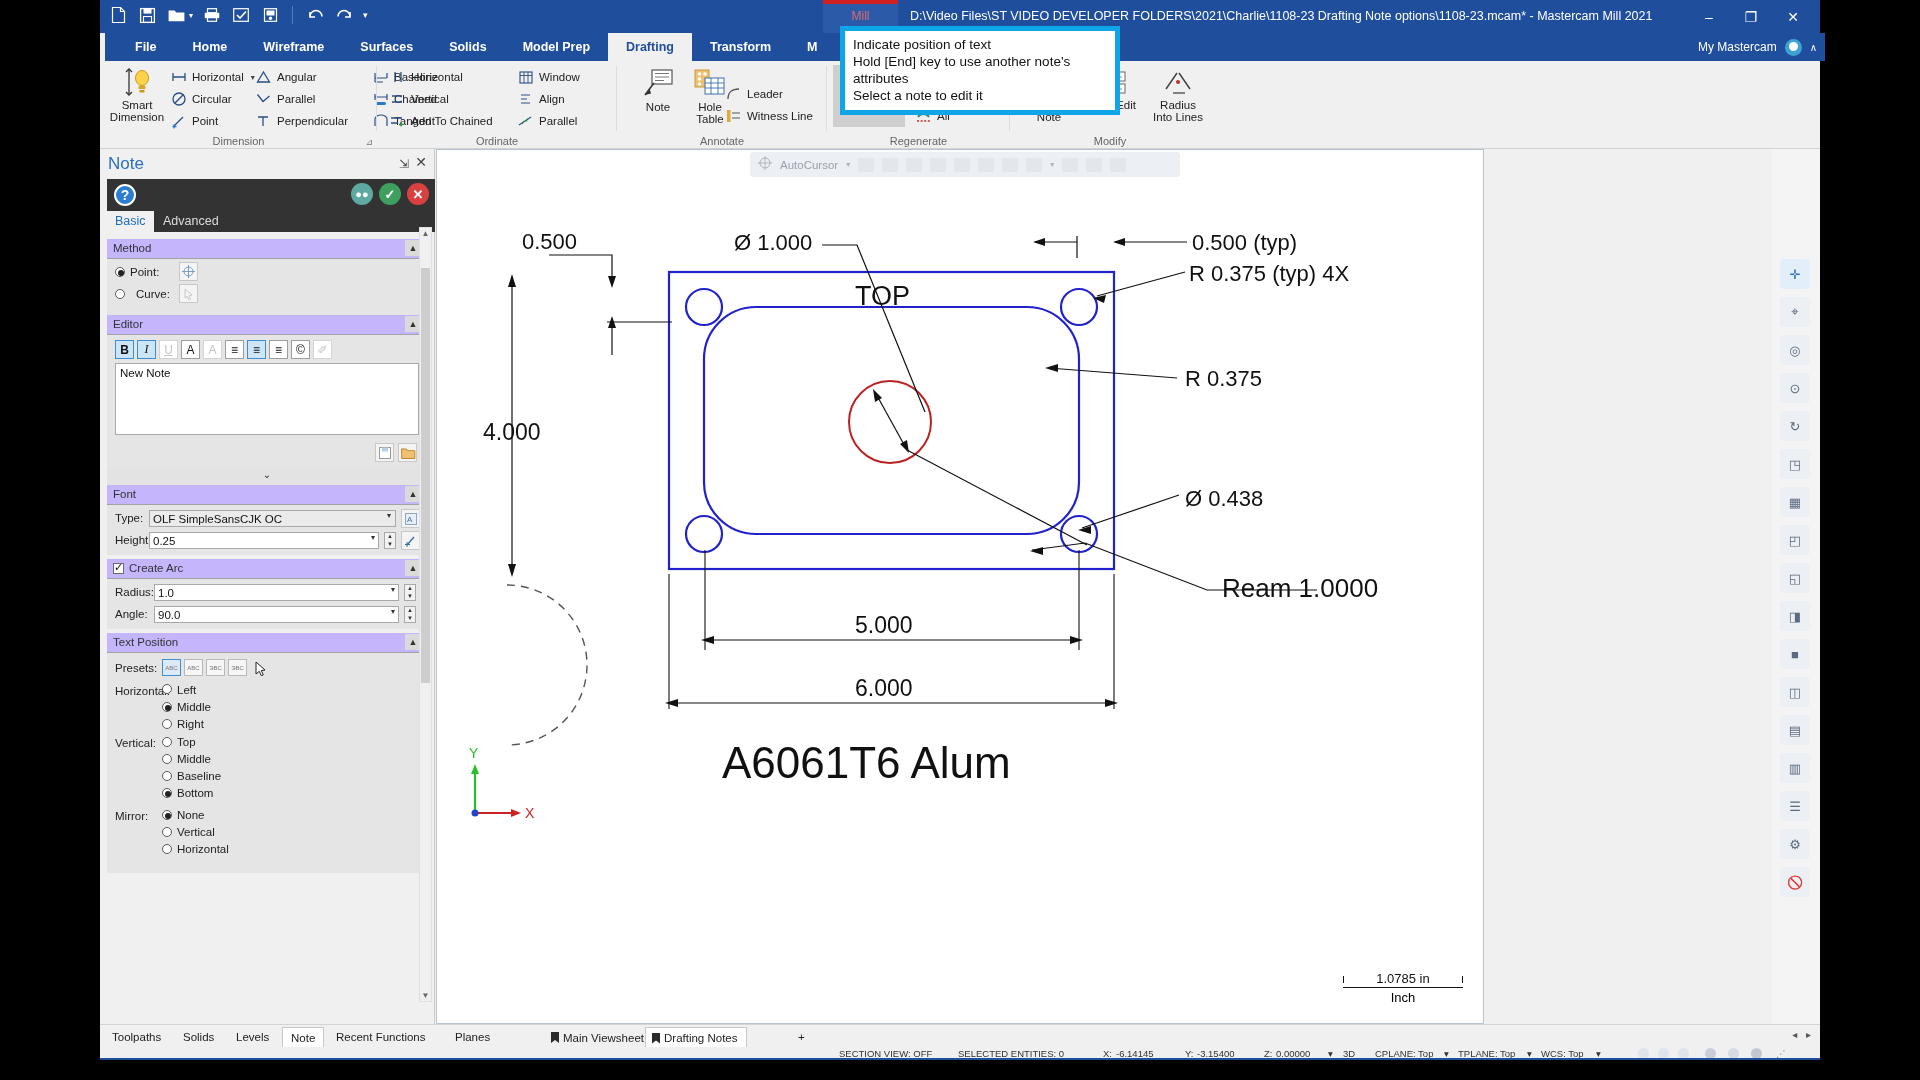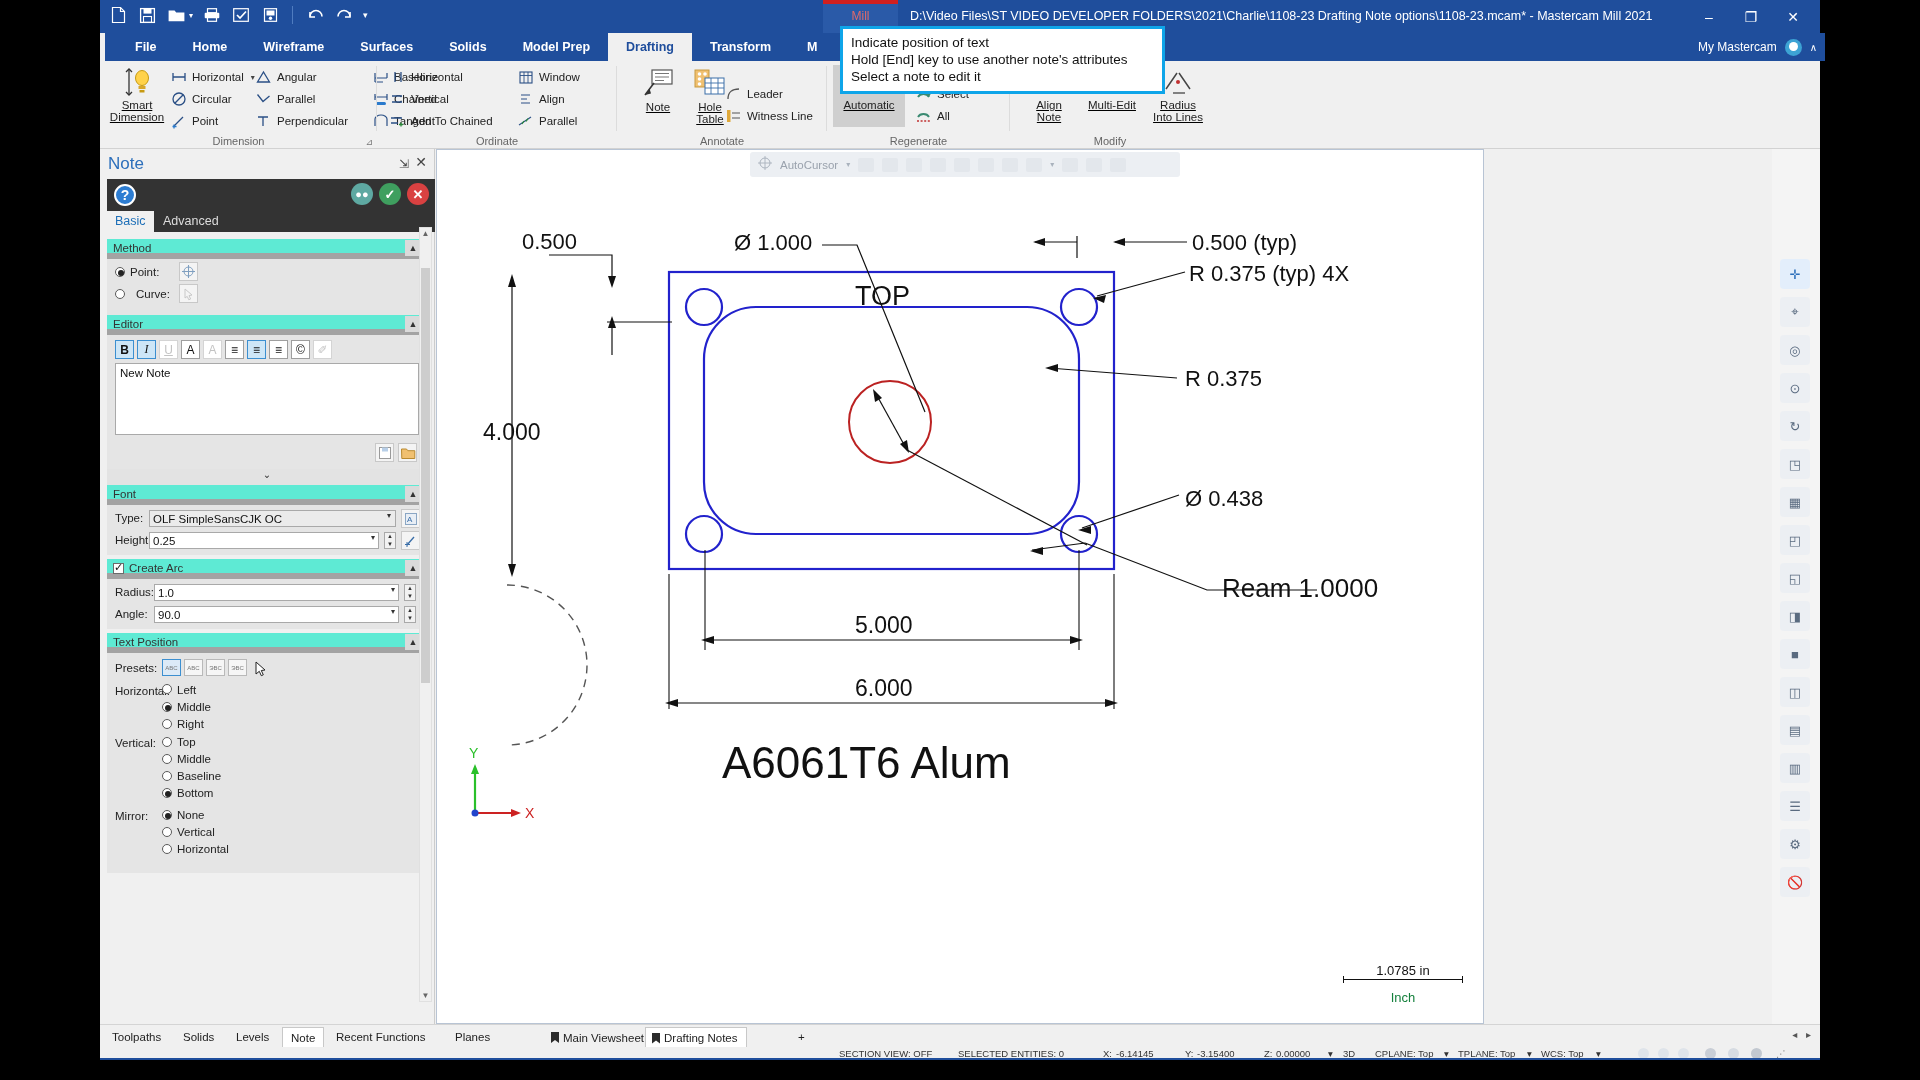--- a/index.html
+++ b/index.html
@@ -32,51 +32,51 @@
   .tab.active { background:#f0f0f0; color:#1f4e9c; }
   .tabright { position:absolute; right:8px; top:0; height:28px; display:flex; align-items:center; gap:8px; color:#fff; font-size:12px; }
   .avatar { width:17px; height:17px; border-radius:50%; background:#3da3d4; position:relative; }
   .avatar:after{content:"";position:absolute;left:4px;top:3px;width:9px;height:9px;border-radius:50%;background:#fff;}
 
   
   .ribbon { position:absolute; left:0; top:61px; width:1720px; height:88px; background:#f0f0f0; border-bottom:1px solid #d2d2d2; }
   .rgroup { position:absolute; top:0; height:88px; }
   .rgroup .gtitle { position:absolute; bottom:2px; width:100%; text-align:center; font-size:11px; color:#666; }
   .rgroup .gdiv { position:absolute; right:0; top:5px; bottom:18px; width:1px; background:#dcdcdc; }
-  .bigbtn { display:flex; flex-direction:column; align-items:center; justify-content:flex-start; width:62px; padding-top:4px;text-decoration:underline; }
+  .bigbtn { display:flex; flex-direction:column; align-items:center; justify-content:flex-start; width:62px; padding-top:4px; }
   .bigbtn .lbl { font-size:11.5px; color:#222; text-align:center; line-height:12px; margin-top:2px; }
   .rcol { position:absolute; top:5px; }
   .ritem { display:flex; align-items:center; gap:5px; height:22px; font-size:11.5px; color:#222; white-space:nowrap; }
   .ritem .gi { width:17px; height:15px; display:flex; align-items:center; justify-content:center; flex:0 0 17px; }
   .caret { font-size:8px; color:#444; margin-left:2px; }
   .dlg-launch { position:absolute; right:4px; bottom:2px; font-size:9px; color:#777; }
 
   
-  .tooltip { position:absolute; left:740px; top:26px; width:325px; background:#fff; border:3px solid #0ea5e9; padding:5px 8px 6px 8px; z-index:50; }
+  .tooltip { position:absolute; left:740px; top:26px; width:280px; background:#fff; border:5px solid #0ea5e9; padding:5px 8px 6px 8px; z-index:50; }
   .tooltip div { font-size:13.5px; color:#111; line-height:17px; }
 
   
   .panel { position:absolute; left:0; top:149px; width:335px; height:875px; background:#f0f0f0; border-right:1px solid #ccc; }
   .panel-head { position:absolute; left:0; top:0; width:335px; height:30px; }
   .panel-title { position:absolute; left:8px; top:5px; font-size:17px; color:#2c6fbb; }
   .panel-head .pin { position:absolute; right:26px; top:8px; font-size:12px; color:#444; }
   .panel-head .x { position:absolute; right:8px; top:5px; font-size:14px; color:#444; }
   .darkbar { position:absolute; left:7px; top:30px; width:328px; height:32px; background:#333333; }
   .helpq { position:absolute; left:7px; top:5px; width:22px; height:22px; border-radius:50%; background:#2d7dd2; border:2px solid #fff; color:#fff; font-size:14px; font-weight:bold; text-align:center; line-height:19px; }
   .okbtns { position:absolute; right:6px; top:4px; display:flex; gap:6px; align-items:center; }
   .cbtn { width:22px; height:22px; border-radius:50%; display:flex; align-items:center; justify-content:center; color:#fff; font-size:13px; font-weight:bold; }
   .cb-gg { background:#5ea9a2; font-size:11px; }
   .cb-ok { background:#3f9f5f; }
   .cb-x  { background:#d94141; }
   .ptabs { position:absolute; left:7px; top:62px; width:328px; height:21px; background:#333; }
   .ptab { position:absolute; top:0; height:21px; line-height:21px; font-size:12.5px; padding:0 8px; color:#ddd; }
   .ptab.active { background:#f0f0f0; color:#1d6fb8; left:0; }
 
   .psec { position:absolute; left:7px; width:320px; background:#fff; }
-  .sec-head { position:relative; height:20px; background:#5eead4; border-bottom:6px solid #a3a3a3; }
+  .sec-head { position:relative; height:20px; background:#c4b5fd; border-bottom:1px solid #a3a3a3; }
   .sec-head .st { position:absolute; left:6px; top:3px; font-size:11.5px; color:#333; }
   .sec-head .chev { position:absolute; right:6px; top:1px; width:16px; height:16px; background:#dadada; color:#333; font-size:9px; text-align:center; line-height:16px; }
   .sec-body { position:relative; background:#e5e5e5; }
 
   .radio { width:10px; height:10px; border-radius:50%; border:1px solid #5a5a5a; background:#fff; display:inline-block; position:relative; flex:0 0 10px;}
   .radio.on:after { content:""; position:absolute; left:2px; top:2px; width:6px; height:6px; border-radius:50%; background:#222; }
   .rowlab { font-size:11.5px; color:#222; }
   .sqbtn { width:19px; height:19px; border:1px solid #c8c8c8; background:#f4f4f4; display:flex; align-items:center; justify-content:center; }
 
   .tbtn { width:19px; height:19px; border:1px solid #9e9e9e; background:#fff; display:flex; align-items:center; justify-content:center; font-size:12px; color:#111; }
@@ -795,21 +795,21 @@
       <path d="M38 663 h42" stroke="#cc2222" stroke-width="2.2"></path>
       <path d="M84 663 l-10 -4 v8 z" fill="#cc2222"></path>
       <circle cx="38" cy="663" r="3.5" fill="#2244cc"></circle>
       <text x="32" y="608" font-size="14" fill="#2ac02a" font-family="'Liberation Sans',sans-serif">Y</text>
       <text x="88" y="668" font-size="14" fill="#cc2222" font-family="'Liberation Sans',sans-serif">X</text>
     </svg>
 
     
     <div style="position:absolute;right:20px;bottom:18px;text-align:center;width:120px">
       <div style="font-size:13px;color:#111;border-bottom:1px solid #111;padding-bottom:1px">1.0785 in</div>
-      <div style="font-size:13px;color:#15803d;margin-top:10px">Inch</div>
+      <div style="font-size:13px;color:#000000;margin-top:2px">Inch</div>
       <div style="position:absolute;left:0;bottom:22px;width:1px;height:7px;background:#111"></div>
       <div style="position:absolute;right:0;bottom:22px;width:1px;height:7px;background:#111"></div>
     </div>
   </div>
 
   <div class="autocursor">
     <span><svg width="14" height="14">
           <circle cx="7" cy="7" r="5" fill="none" stroke="#aab2bd"></circle>
           <path d="M7 0v14M0 7h14" stroke="#aab2bd" stroke-width="0.9"></path>
         </svg></span>

